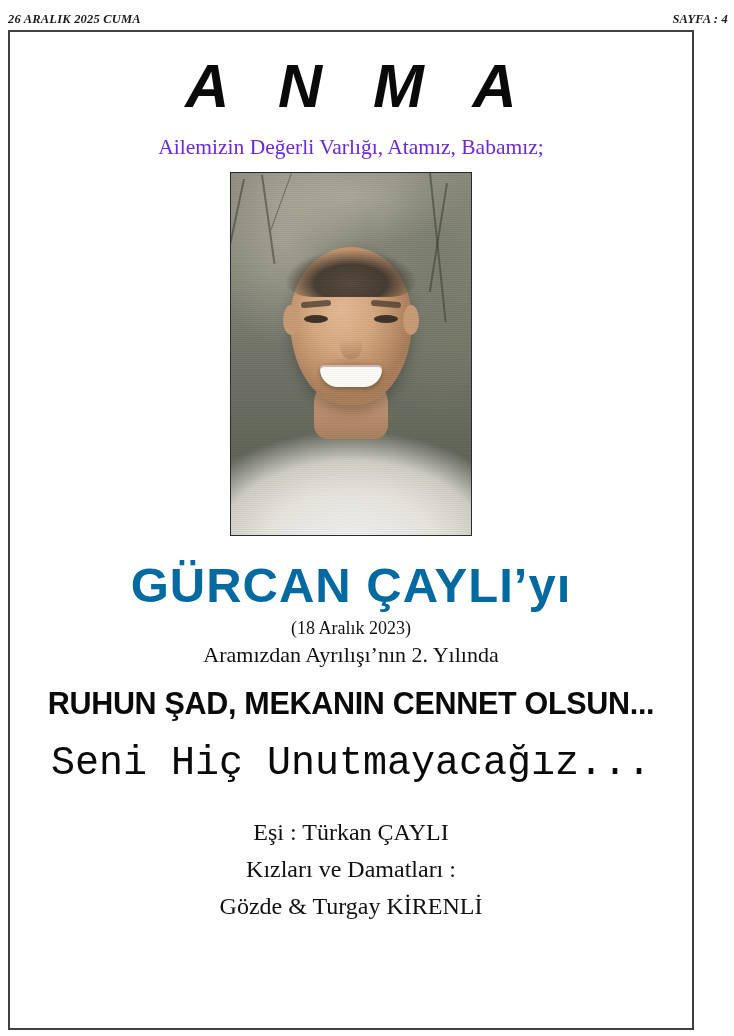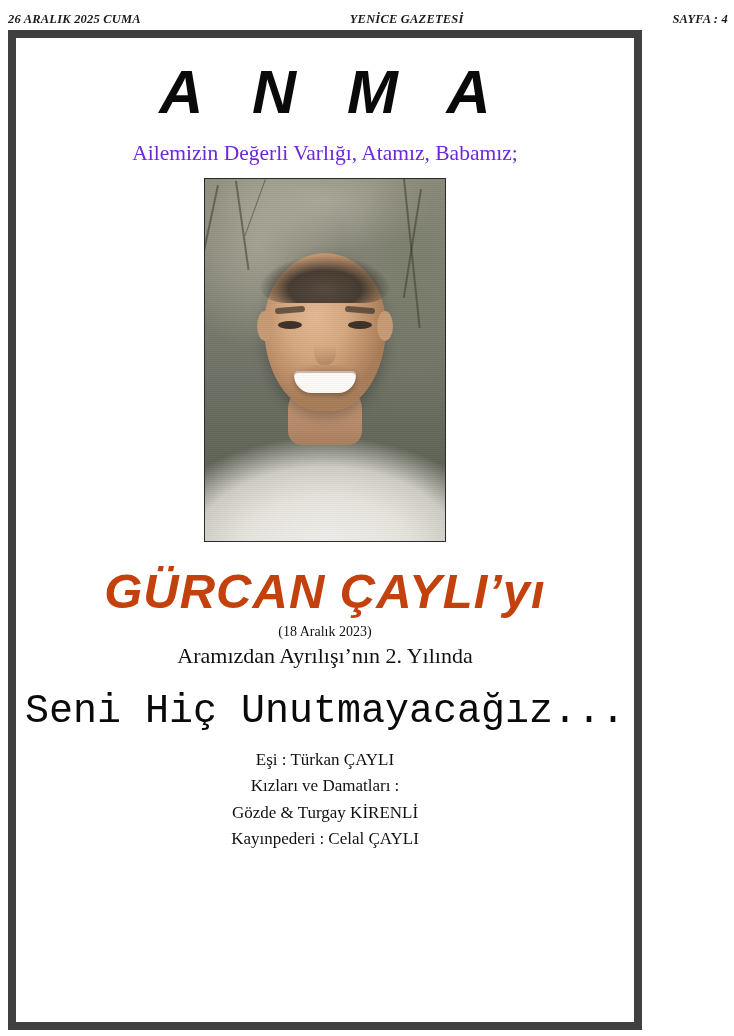--- a/index.html
+++ b/index.html
@@ -33,23 +33,23 @@
   }
   .masthead .left  { flex: 0 0 auto; }
   .masthead .center{ flex: 1 1 auto; text-align: center; }
   .masthead .right { flex: 0 0 auto; }
 
   
   .ad-frame {
     position: absolute;
     left: 8px;
     top: 30px;
-    width: 634px;
+    width: 686px;
     height: 1000px;
-    border: 8px solid #404040;
+    border: 2px solid #404040;
     box-sizing: border-box;
     background: #fff;
     text-align: center;
     overflow: hidden;
   }
 
   .anma-title {
     margin-top: 24px;
     font-family: "Liberation Sans", sans-serif;
     font-weight: bold;
@@ -180,31 +180,30 @@
     position: absolute; inset: 0;
     background:
       repeating-linear-gradient(0deg, rgba(255,255,255,0.025) 0 1px, rgba(0,0,0,0.025) 1px 2px);
     pointer-events: none;
   }
 
   .name {
     margin-top: 24px;
     font-family: "Liberation Sans", sans-serif;
     font-weight: bold;
-    font-style: italic;
     font-size: 49px;
     letter-spacing: 1px;
-    color: #c2410c;
+    color: #0369a1;
     line-height: 1.04;
   }
 
   .date-line {
     margin-top: 7px;
     font-family: "Liberation Serif", serif;
-    font-size: 14px;
+    font-size: 18px;
   }
   .line-2 {
     margin-top: 3px;
     font-family: "Liberation Serif", serif;
     font-size: 22px;
   }
   .line-3 {
     margin-top: 16px;
     font-family: "Liberation Serif", serif;
     font-size: 21px;
@@ -220,33 +219,32 @@
   }
 
   .serif-big {
     margin-top: 20px;
     font-family: Liberation Mono, monospace;
     font-size: 40px;
     color: #0a0a0a;
   }
 
   .family {
-    margin-top: 13px;
-    font-family: "Liberation Serif", serif;
-    font-size: 17px;
+    margin-top: 28px;
+    font-family: "Liberation Serif", serif;
+    font-size: 24px;
     line-height: 1.5;
   }
   .family div { margin: 1px 0; }
 </style>
 </head>
 <body>
 
 <div class="masthead">
   <div class="left">26 ARALIK 2025 CUMA</div>
-  <div class="center">YENİCE GAZETESİ</div>
   <div class="right">SAYFA : 4</div>
 </div>
 
 <div class="ad-frame">
 
   <div class="anma-title">A N M A</div>
 
   <div class="subtitle-1">Ailemizin Değerli Varlığı, Atamız, Babamız;</div>
 
   <div class="photo-wrap">
@@ -273,23 +271,23 @@
       <div class="mouth"></div>
       <div class="grain"></div>
     </div>
   </div>
 
   <div class="name">GÜRCAN ÇAYLI’yı</div>
 
   <div class="date-line">(18 Aralık 2023)</div>
   <div class="line-2">Aramızdan Ayrılışı’nın 2. Yılında</div>
 
+  <div class="bold-line">RUHUN ŞAD, MEKANIN CENNET OLSUN...</div>
 
   <div class="serif-big">Seni Hiç Unutmayacağız...</div>
 
   <div class="family">
     <div>Eşi : Türkan ÇAYLI</div>
     <div>Kızları ve Damatları :</div>
     <div>Gözde &amp; Turgay KİRENLİ</div>
-    <div>Kayınpederi : Celal ÇAYLI</div>
   </div>
 
 </div>
 
 </body></html>

